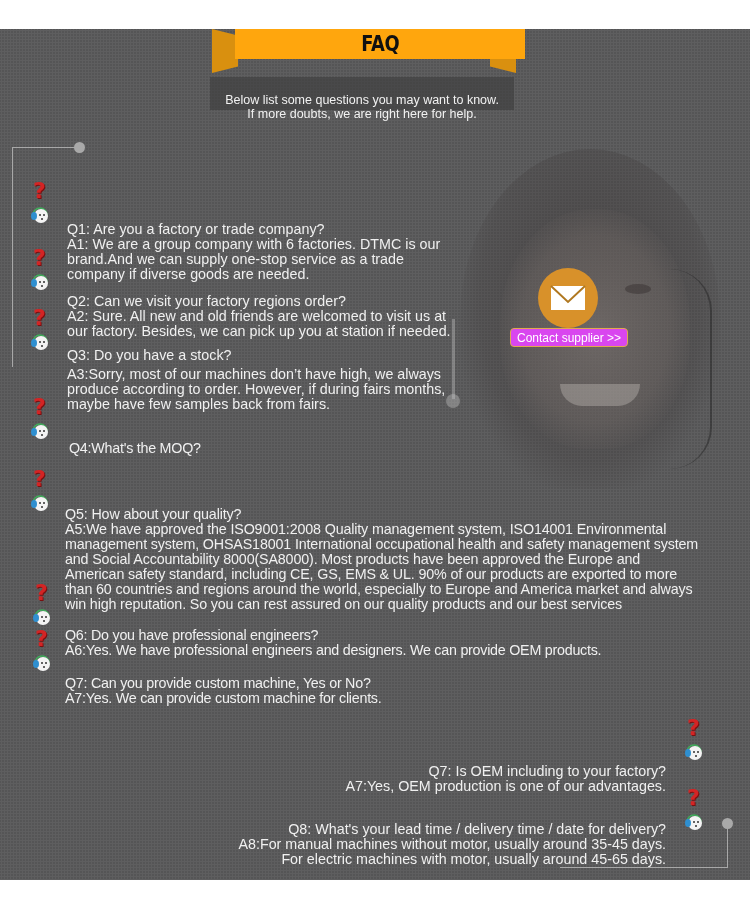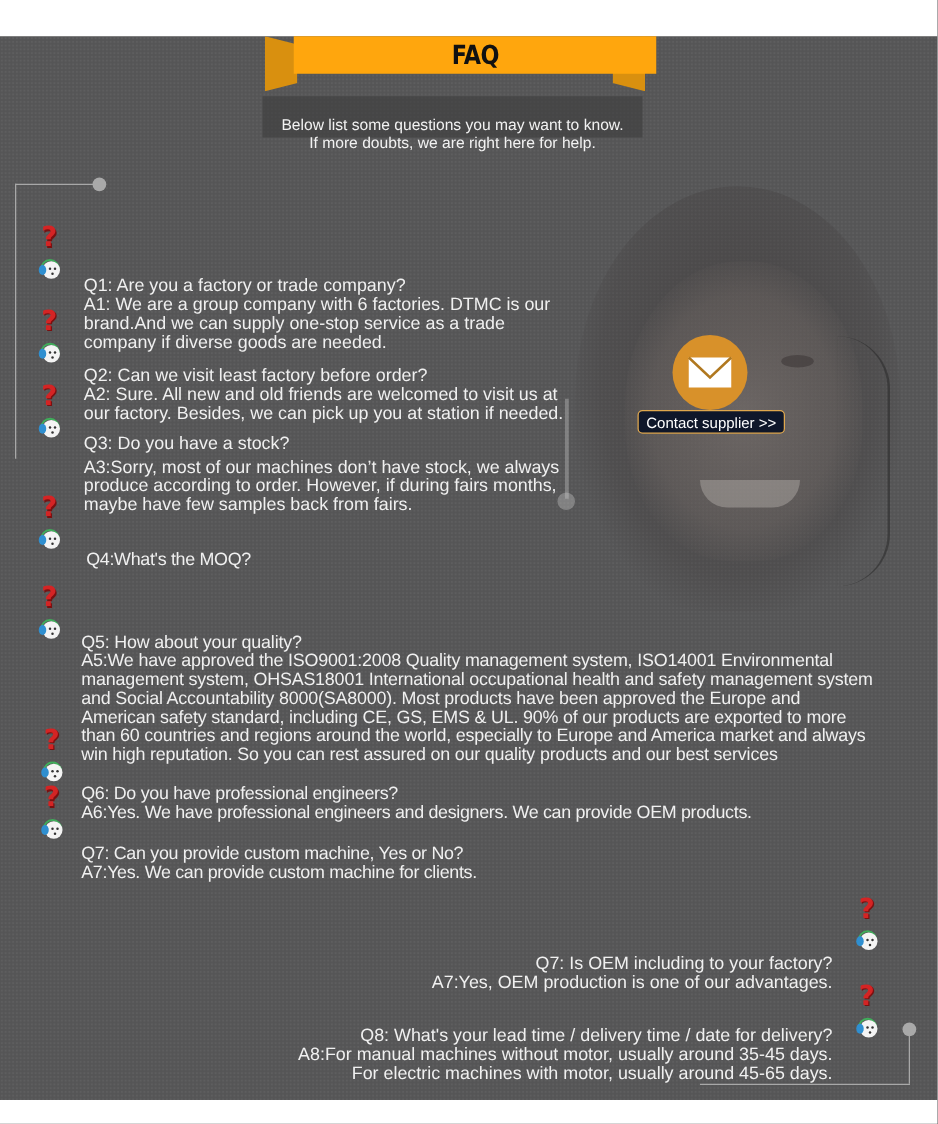--- a/index.html
+++ b/index.html
@@ -99,21 +99,21 @@
       position: absolute; left: 2px; top: 24px; width: 20px; height: 18px;
     }
 
     
     .contact-circle {
       position: absolute; left: 538px; top: 268px; width: 60px; height: 60px; border-radius: 50%;
       background: #d8912a; display: flex; align-items: center; justify-content: center;
     }
     .contact-btn {
       position: absolute; left: 510px; top: 328px; width: 118px; height: 19px;
-      border-radius: 4px; background: #0f172a; border: 1px solid #e0a84e;
+      border-radius: 4px; background: #d946ef; border: 1px solid #e0a84e;
       color: #fff; font-size: 12px; line-height: 19px; text-align: center;
       box-sizing: border-box; white-space: nowrap;
     }
   </style>
 </head>
 <body>
 
 <div class="panel">
   <div class="portrait">
     <div class="hair"></div>
@@ -177,39 +177,39 @@
   <svg class="agent" viewBox="0 0 20 18">
     <path d="M3 9 A7 7 0 0 1 17 9" fill="none" stroke="#3fae5a" stroke-width="1.5"></path>
     <circle cx="11" cy="10" r="7" fill="#f4f4f4"></circle>
     <ellipse cx="4" cy="10" rx="3" ry="4" fill="#2f8fd0"></ellipse>
     <circle cx="10" cy="9" r="1" fill="#333"></circle>
       <circle cx="14" cy="9" r="1" fill="#333"></circle>
       <circle cx="12" cy="13" r="1" fill="#333"></circle>
   </svg>
 </div>
 <div class="faq" style="left:67px;top:254px;">
-  <span class="q">Q2: Can we visit least factory before order?</span>
+  <span class="q">Q2: Can we visit your factory regions order?</span>
   <span class="a">A2: Sure. All new and old friends are welcomed to visit us at
 our factory. Besides, we can pick up you at station if needed.</span>
 </div>
 
 <div class="icons" style="left:28px;top:309px;">
   <span class="qmark">?</span>
   <svg class="agent" viewBox="0 0 20 18">
     <path d="M3 9 A7 7 0 0 1 17 9" fill="none" stroke="#3fae5a" stroke-width="1.5"></path>
     <circle cx="11" cy="10" r="7" fill="#f4f4f4"></circle>
     <ellipse cx="4" cy="10" rx="3" ry="4" fill="#2f8fd0"></ellipse>
     <circle cx="10" cy="9" r="1" fill="#333"></circle>
       <circle cx="14" cy="9" r="1" fill="#333"></circle>
       <circle cx="12" cy="13" r="1" fill="#333"></circle>
   </svg>
 </div>
 <div class="faq" style="left:67px;top:308px;">
   <span class="q" style="margin-bottom:4px;">Q3: Do you have a stock?</span>
-  <span class="a">A3:Sorry, most of our machines don’t have stock, we always
+  <span class="a">A3:Sorry, most of our machines don’t have high, we always
 produce according to order. However, if during fairs months,
 maybe have few samples back from fairs.</span>
 </div>
 
 <div class="icons" style="left:28px;top:398px;">
   <span class="qmark">?</span>
   <svg class="agent" viewBox="0 0 20 18">
     <path d="M3 9 A7 7 0 0 1 17 9" fill="none" stroke="#3fae5a" stroke-width="1.5"></path>
     <circle cx="11" cy="10" r="7" fill="#f4f4f4"></circle>
     <ellipse cx="4" cy="10" rx="3" ry="4" fill="#2f8fd0"></ellipse>

